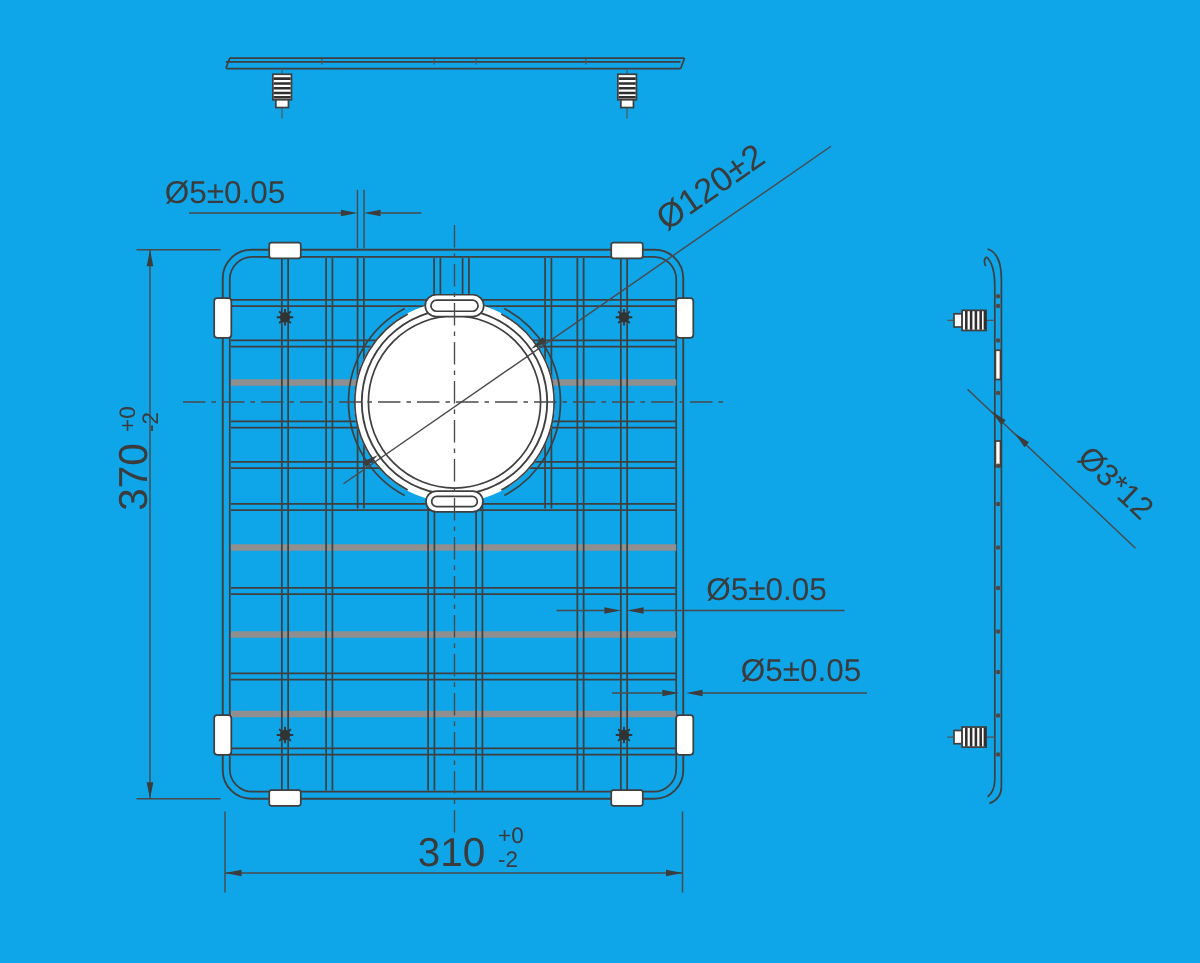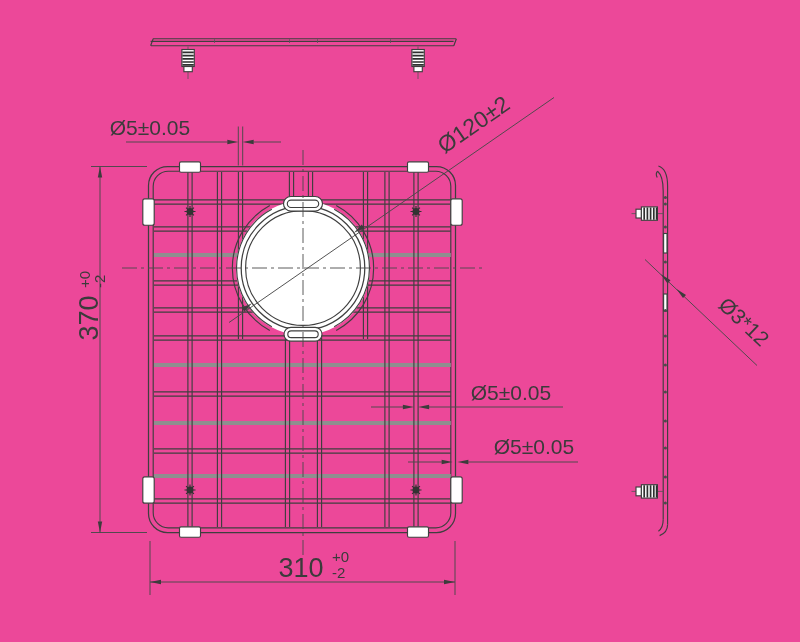--- a/index.html
+++ b/index.html
@@ -1,16 +1,16 @@
 <!DOCTYPE html>
 <html><head>
 <meta charset="utf-8">
 <style>
   html,body{margin:0;padding:0;background:#ffffff;}
-  .canvas{width:800px;height:642px;background:#ec4899;position:relative;overflow:hidden;}
+  .canvas{width:800px;height:642px;background:#0ea5e9;position:relative;overflow:hidden;}
   svg{display:block;}
   .ln{stroke:#3f3f3f;fill:none;stroke-width:1.15;}
   .lnf{stroke:#3f3f3f;fill:none;stroke-width:1.25;}
   .grey{stroke:#8f8f8f;fill:none;stroke-width:4.2;}
   .dim{stroke:#4a4a4a;fill:none;stroke-width:0.95;}
   .dimfill{fill:#3c3c3c;stroke:none;}
   .white{fill:#ffffff;stroke:#3f3f3f;stroke-width:1.15;}
   .cl{stroke:#4a4a4a;fill:none;stroke-width:0.9;stroke-dasharray:15 4 3 4;}
   .thin{stroke:#555555;fill:none;stroke-width:0.8;}
   .hatch{stroke:#2f2f2f;fill:none;stroke-width:1.7;}

